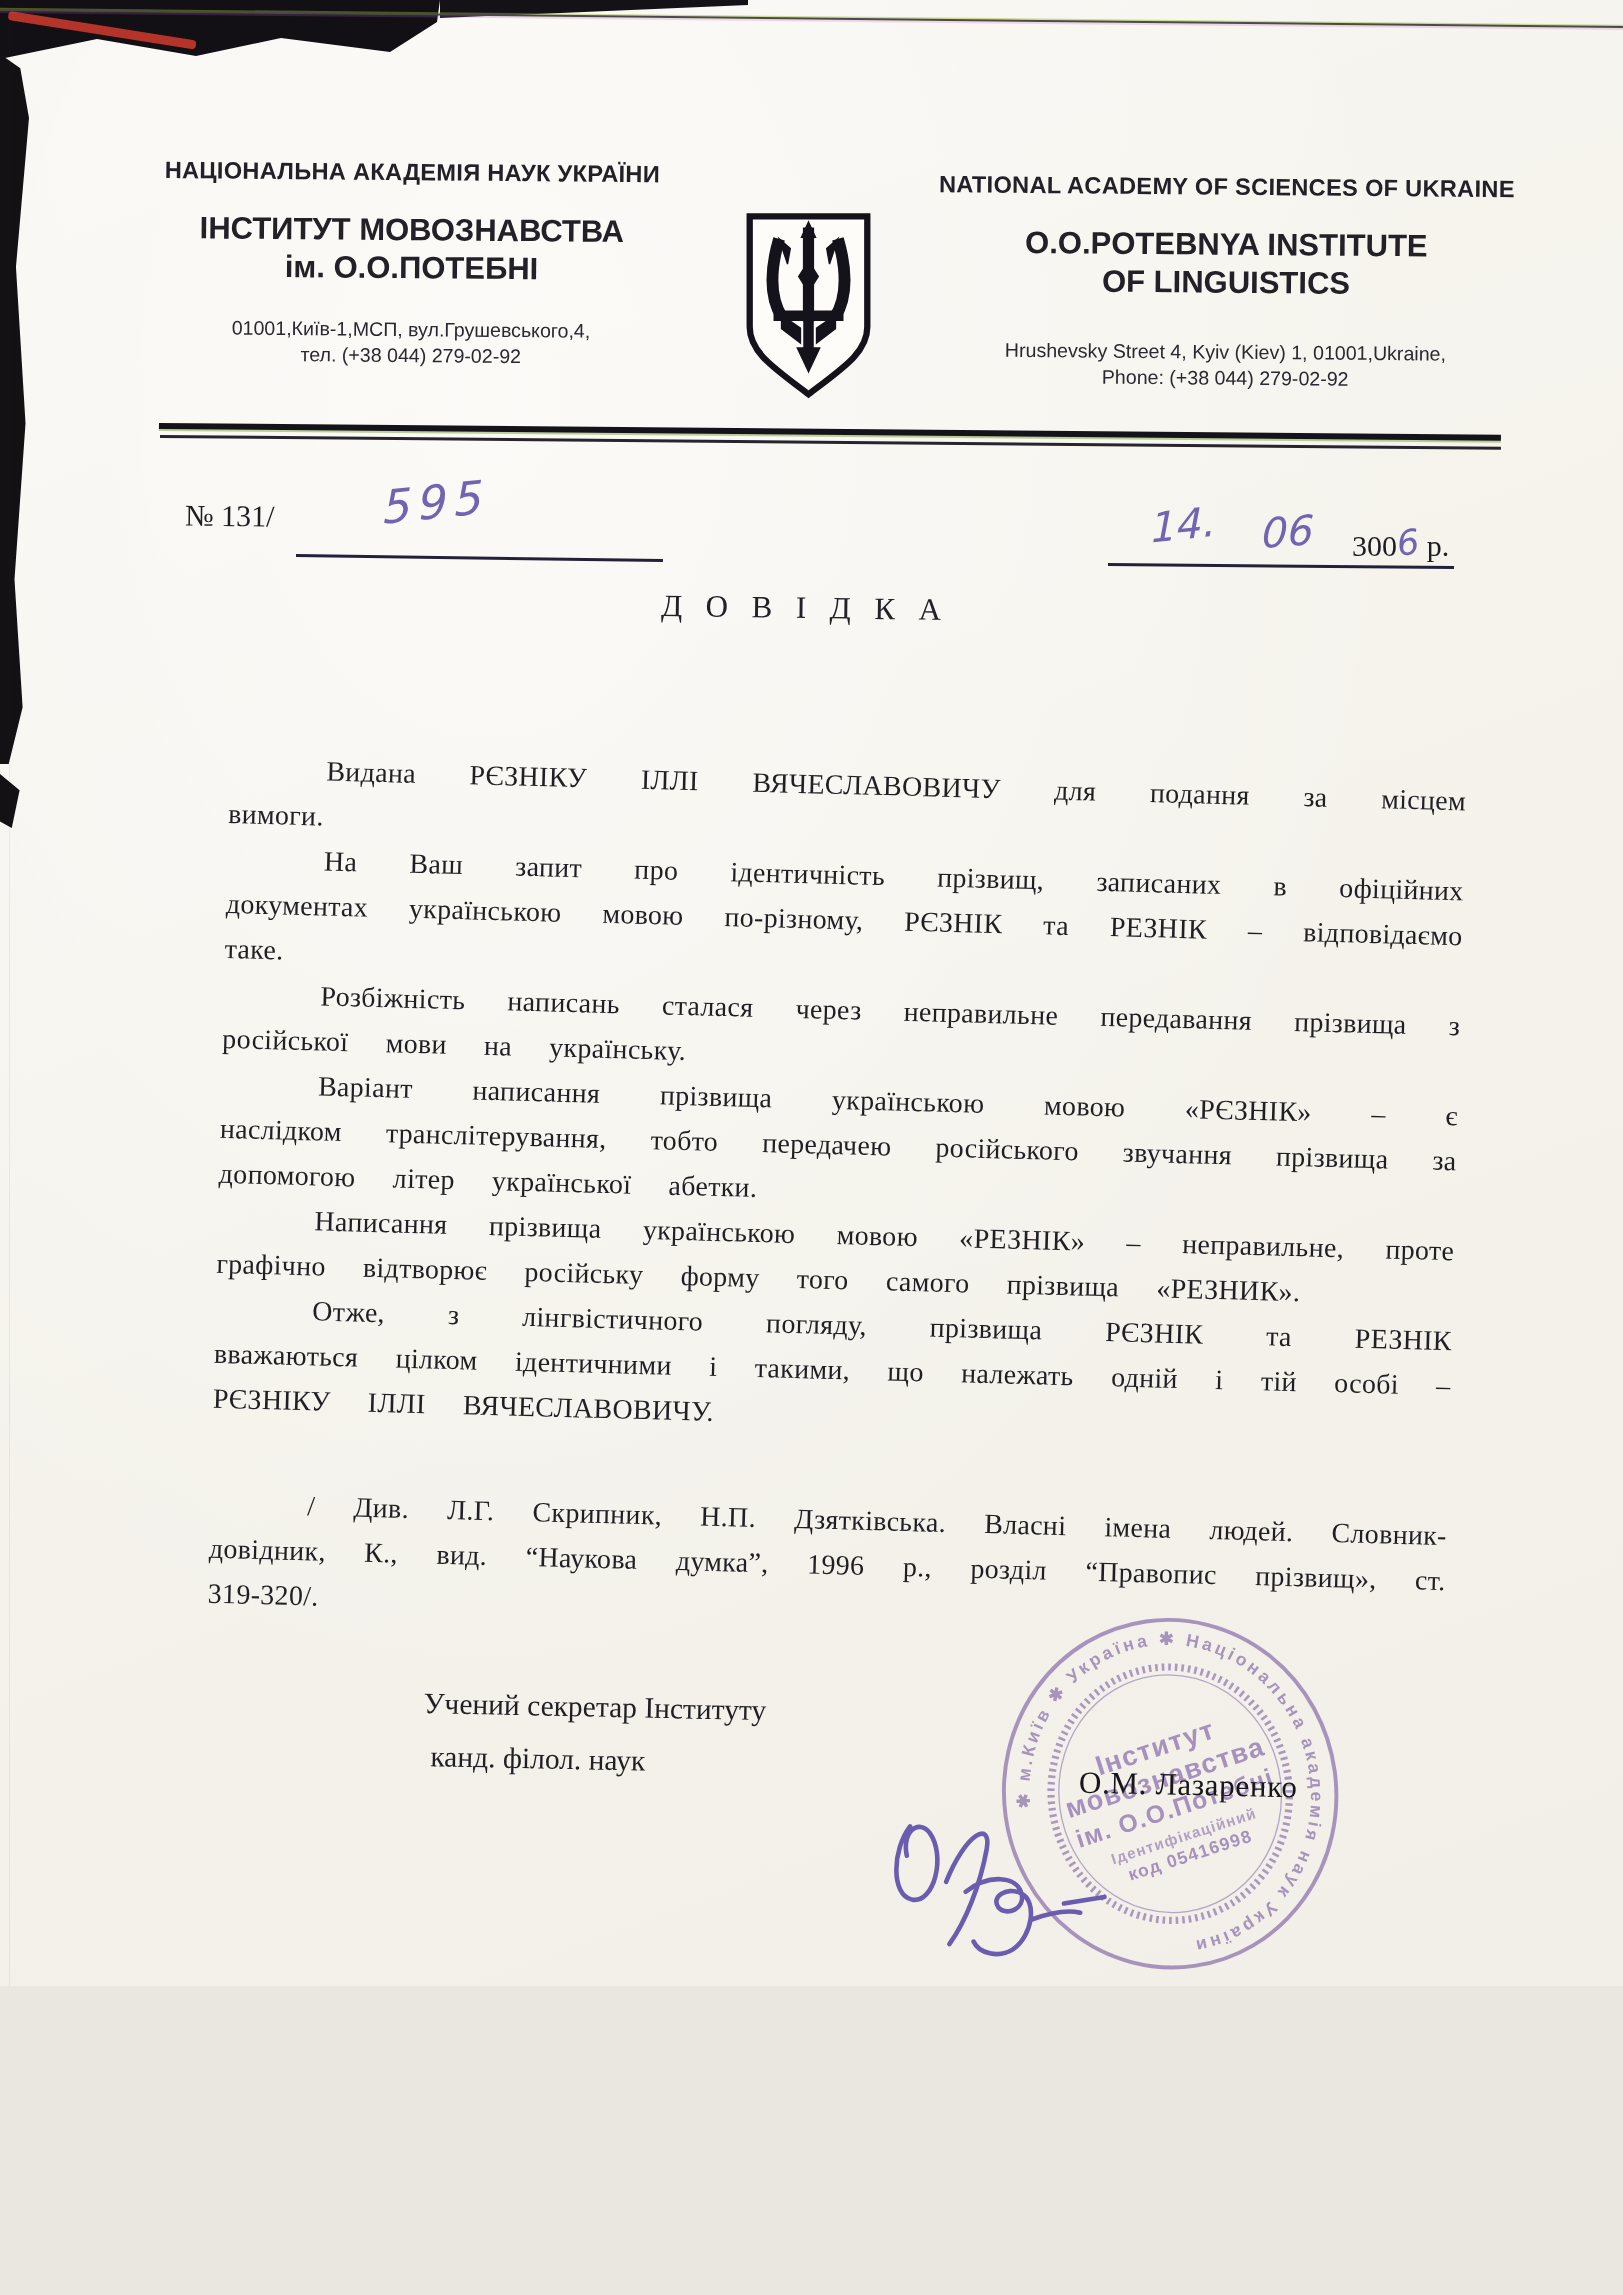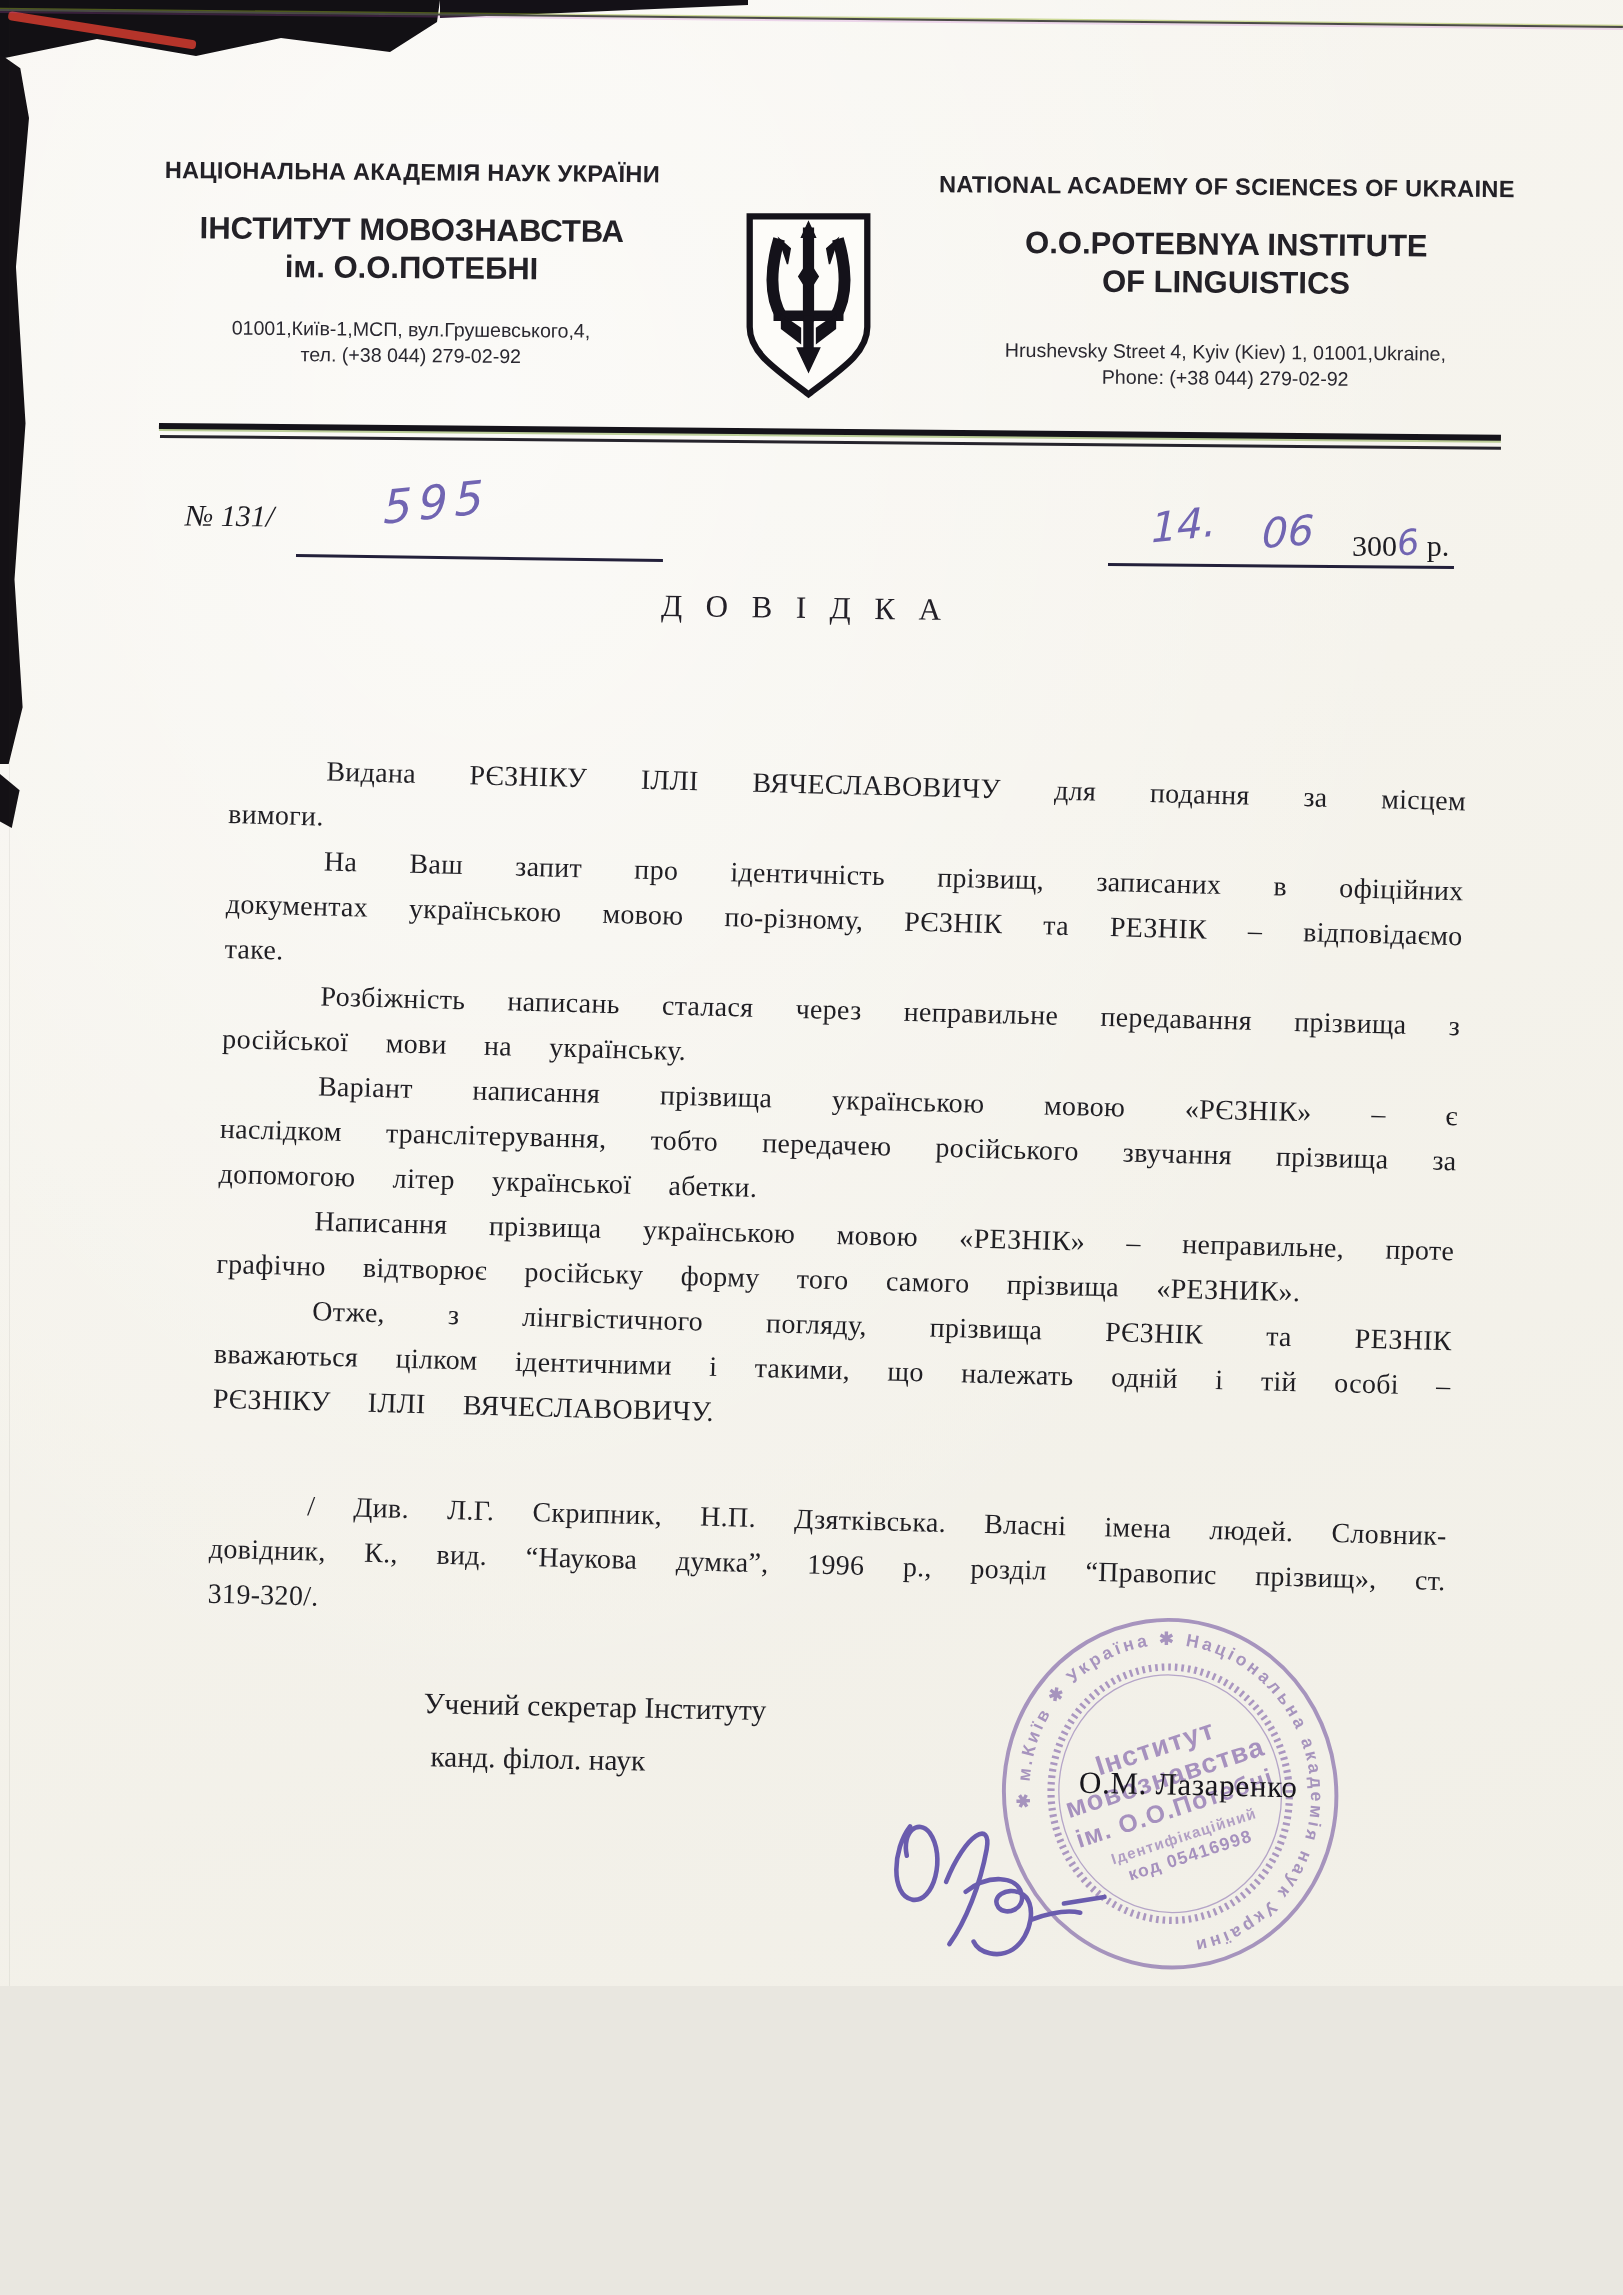--- a/index.html
+++ b/index.html
@@ -37,21 +37,21 @@
   .hdr .l3{font-size:31px;line-height:38px;}
   .hdr .addr{font-weight:normal;font-size:19.6px;line-height:26px;margin-top:29px;color:#2a2830;}
   .hdr-right .addr{margin-top:37px;}
   .emblem{left:738px;top:208px;width:141px;height:196px;}
   .rule-a{left:159px;top:423px;width:1342px;height:5.9px;background:#15131a;
     transform:rotate(.5deg);transform-origin:0 0;
     box-shadow:0 2px 0 rgba(125,163,60,.5);}
   .rule-b{left:160px;top:435px;width:1341px;height:2.6px;background:#26242c;
     transform:rotate(.5deg);transform-origin:0 0;}
   
-  .no-label{left:185px;top:499px;font-size:30px;transform:rotate(.6deg);font-style:italic;}
+  .no-label{left:185px;top:499px;font-size:30px;transform:rotate(.6deg);}
   .no-underline{left:296px;top:554px;width:367px;height:2.6px;background:#23203a;
     transform:rotate(.8deg);transform-origin:0 0;}
   .hand{font-family:"DejaVu Sans", sans-serif;font-style:italic;color:#7165b2;}
   .hand-595{left:383px;top:475px;font-size:46px;letter-spacing:6.5px;
     transform:rotate(-6deg) skewX(-6deg);}
   .date-underline{left:1108px;top:563px;width:346px;height:3.3px;background:#23203a;
     transform:rotate(.5deg);transform-origin:0 0;}
   .hand-day{left:1151px;top:501px;font-size:41px;transform:rotate(-6deg) skewX(-6deg);}
   .hand-month{left:1262px;top:508px;font-size:41px;transform:rotate(-4deg) skewX(-6deg);}
   .date-printed{left:1352px;top:524px;font-size:30px;white-space:nowrap;}

